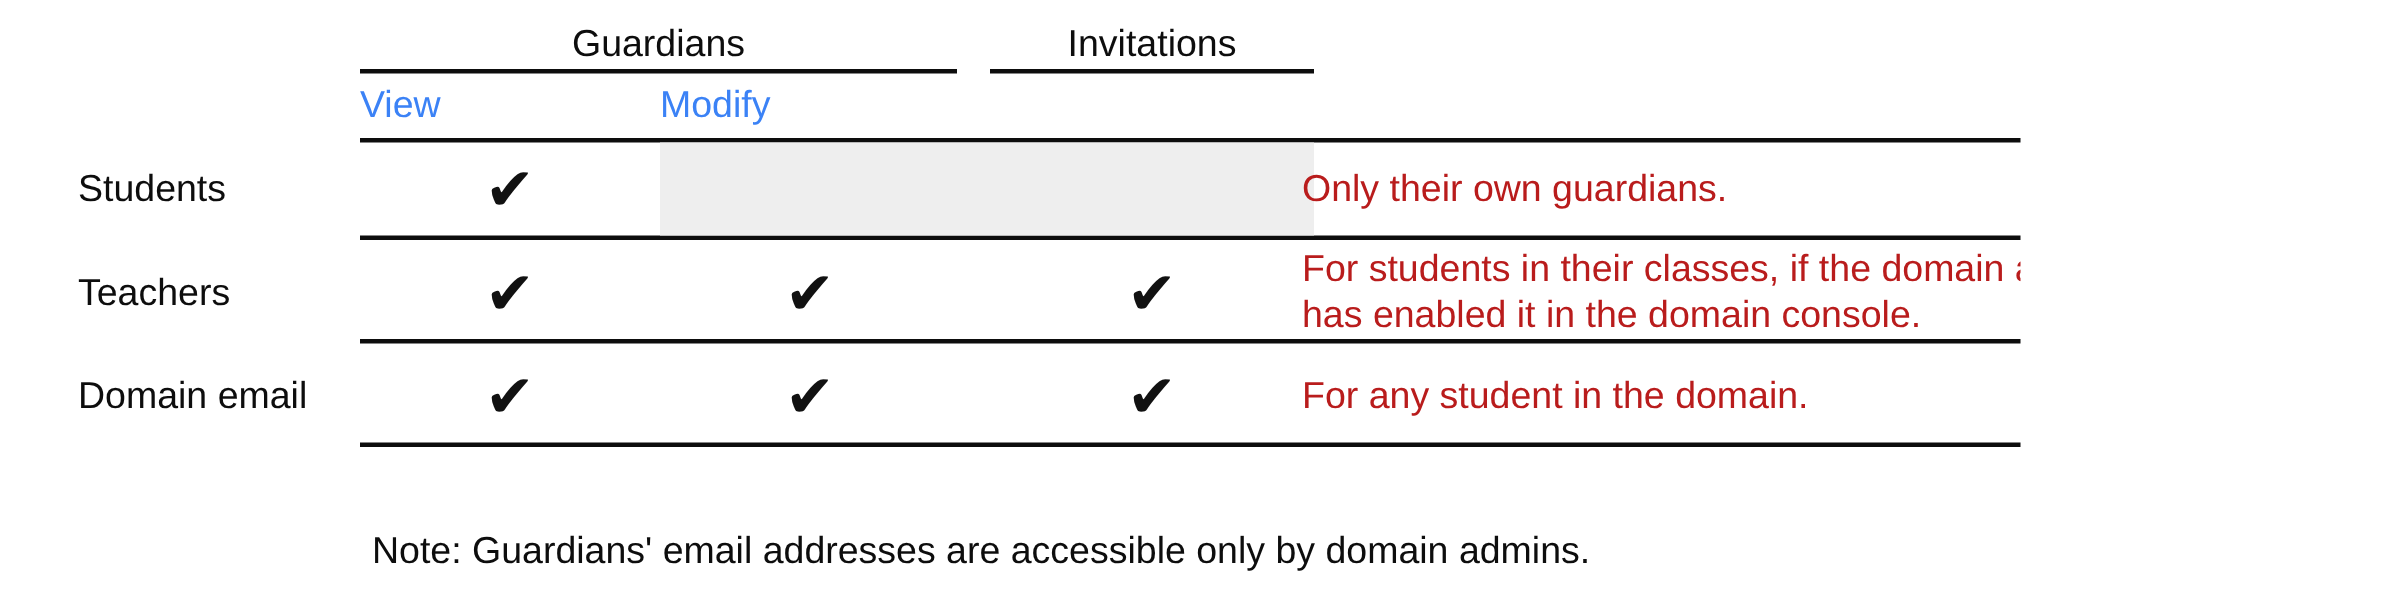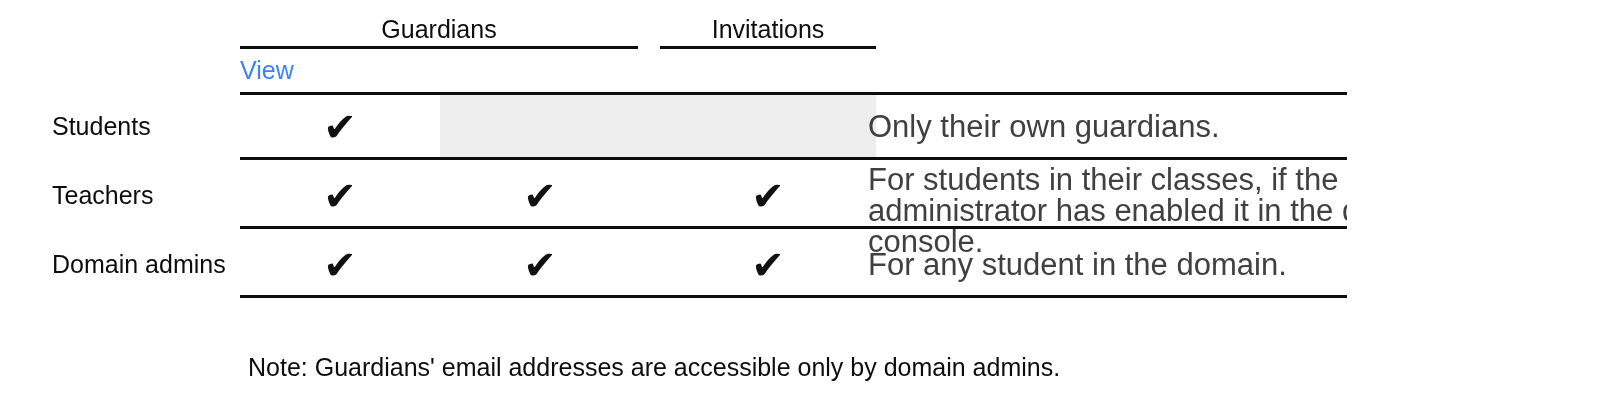--- a/index.html
+++ b/index.html
@@ -78,23 +78,23 @@
     font-size: 40px;
     line-height: 40px;
     font-weight: 700;
     color: #111111;
     font-family: "DejaVu Sans", sans-serif;
   }
   .desc {
     position: absolute;
     left: 868px;
     width: 660px;
-    font-size: 31px;
+    font-size: 25px;
     line-height: 31px;
-    color: #404040;
+    color: #b91c1c;
   }
 
   
   .note {
     position: absolute;
     left: 248px;
     font-size: 25px;
     line-height: 31px;
     white-space: nowrap;
     color: #0d0d0d;
@@ -105,41 +105,42 @@
 
 <div class="page">
 
   <div class="group-label" style="left:240px; width:398px; top:14px;">Guardians</div>
   <div class="group-rule" style="left:240px; width:398px; top:46px;"></div>
 
   <div class="group-label" style="left:660px; width:216px; top:14px;">Invitations</div>
   <div class="group-rule" style="left:660px; width:216px; top:46px;"></div>
 
   <div class="col-label" style="left:240px; width:200px; top:55px;">View</div>
+  <div class="col-label" style="left:440px; width:200px; top:55px;">Modify</div>
 
   <div class="rule" style="top:92px;"></div>
   <div class="rule" style="top:157px;"></div>
   <div class="rule" style="top:226px;"></div>
   <div class="rule" style="top:295px;"></div>
 
   <div class="shade" style="left:440px; top:95px; width:436px; height:62px;"></div>
 
   <div class="row-label" style="top:111px;">Students</div>
   <div class="check" style="left:310px; top:107px;">✔</div>
   <div class="check" style="left:510px; top:107px;"></div>
   <div class="check" style="left:738px; top:107px;"></div>
   <div class="desc" style="top:111px;">Only their own guardians.</div>
 
   <div class="row-label" style="top:180px;">Teachers</div>
   <div class="check" style="left:310px; top:176px;">✔</div>
   <div class="check" style="left:510px; top:176px;">✔</div>
   <div class="check" style="left:738px; top:176px;">✔</div>
   <div class="desc" style="top:164px;">For students in their classes, if the domain administrator has enabled it in the domain console.</div>
 
-  <div class="row-label" style="top:249px;">Domain admins</div>
+  <div class="row-label" style="top:249px;">Domain email</div>
   <div class="check" style="left:310px; top:245px;">✔</div>
   <div class="check" style="left:510px; top:245px;">✔</div>
   <div class="check" style="left:738px; top:245px;">✔</div>
   <div class="desc" style="top:249px;">For any student in the domain.</div>
 
   <div class="note" style="top:352px;">Note: Guardians' email addresses are accessible only by domain admins.</div>
 
 </div>
 
 </body></html>

